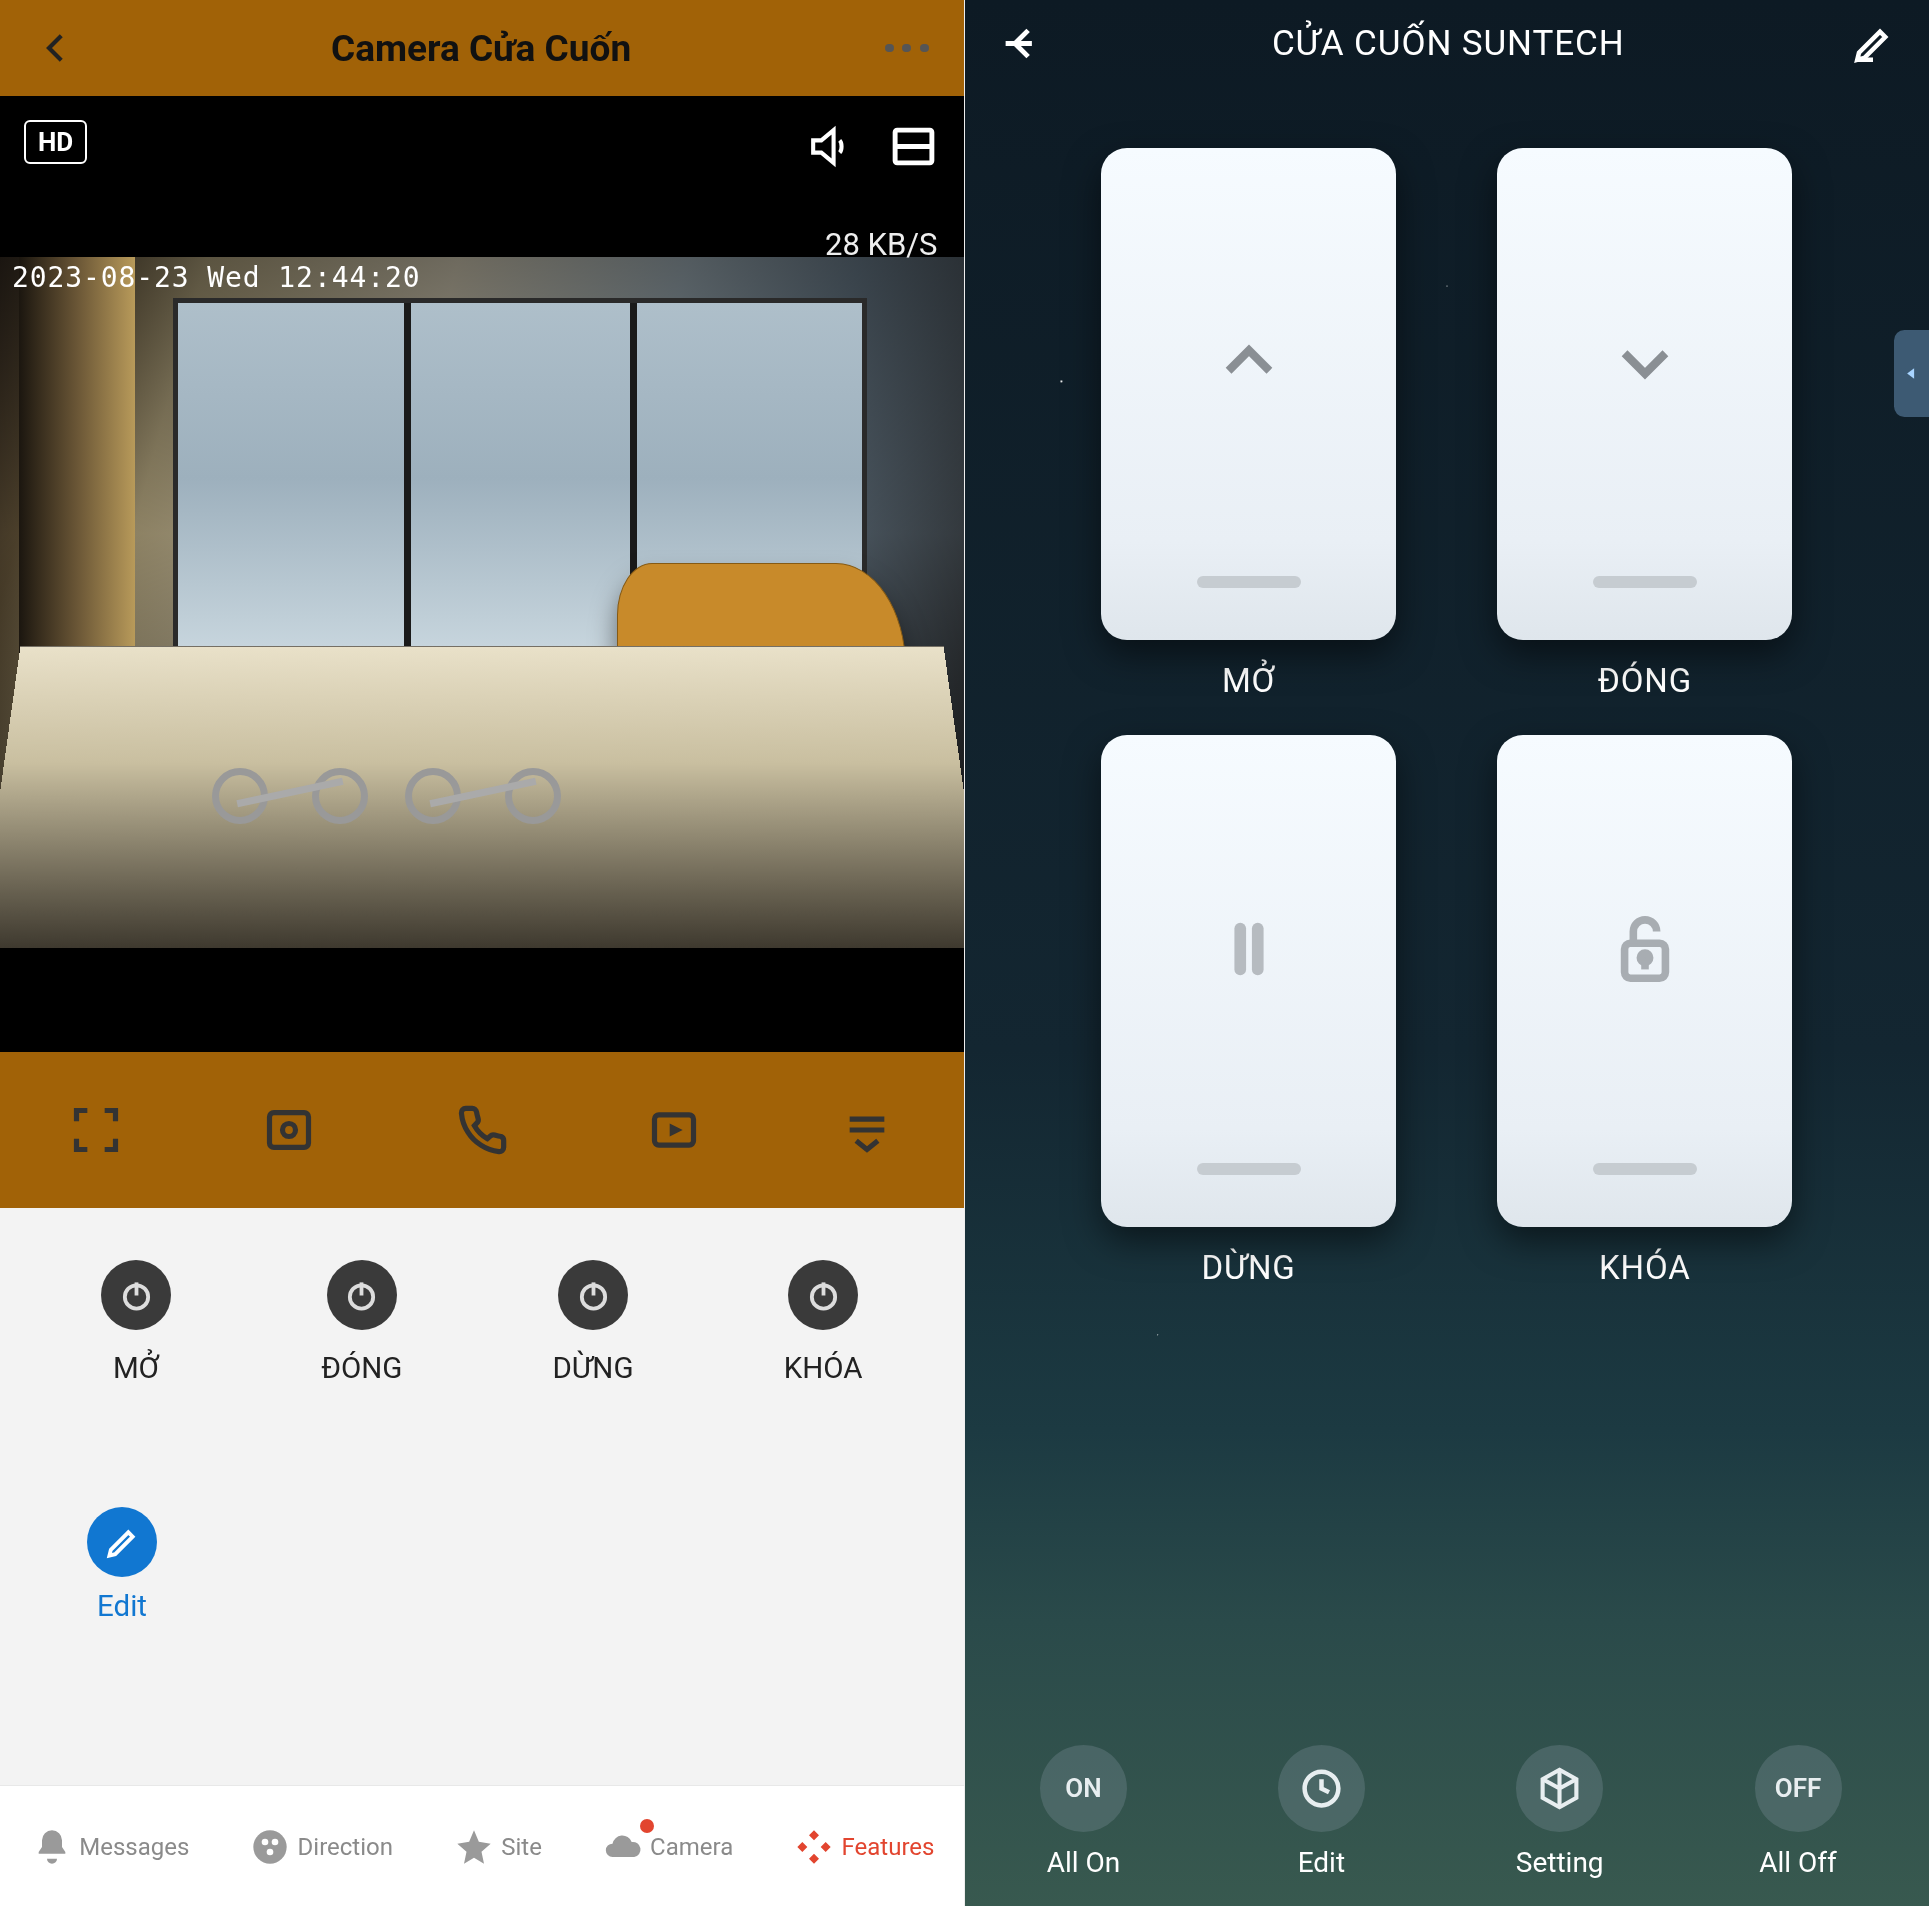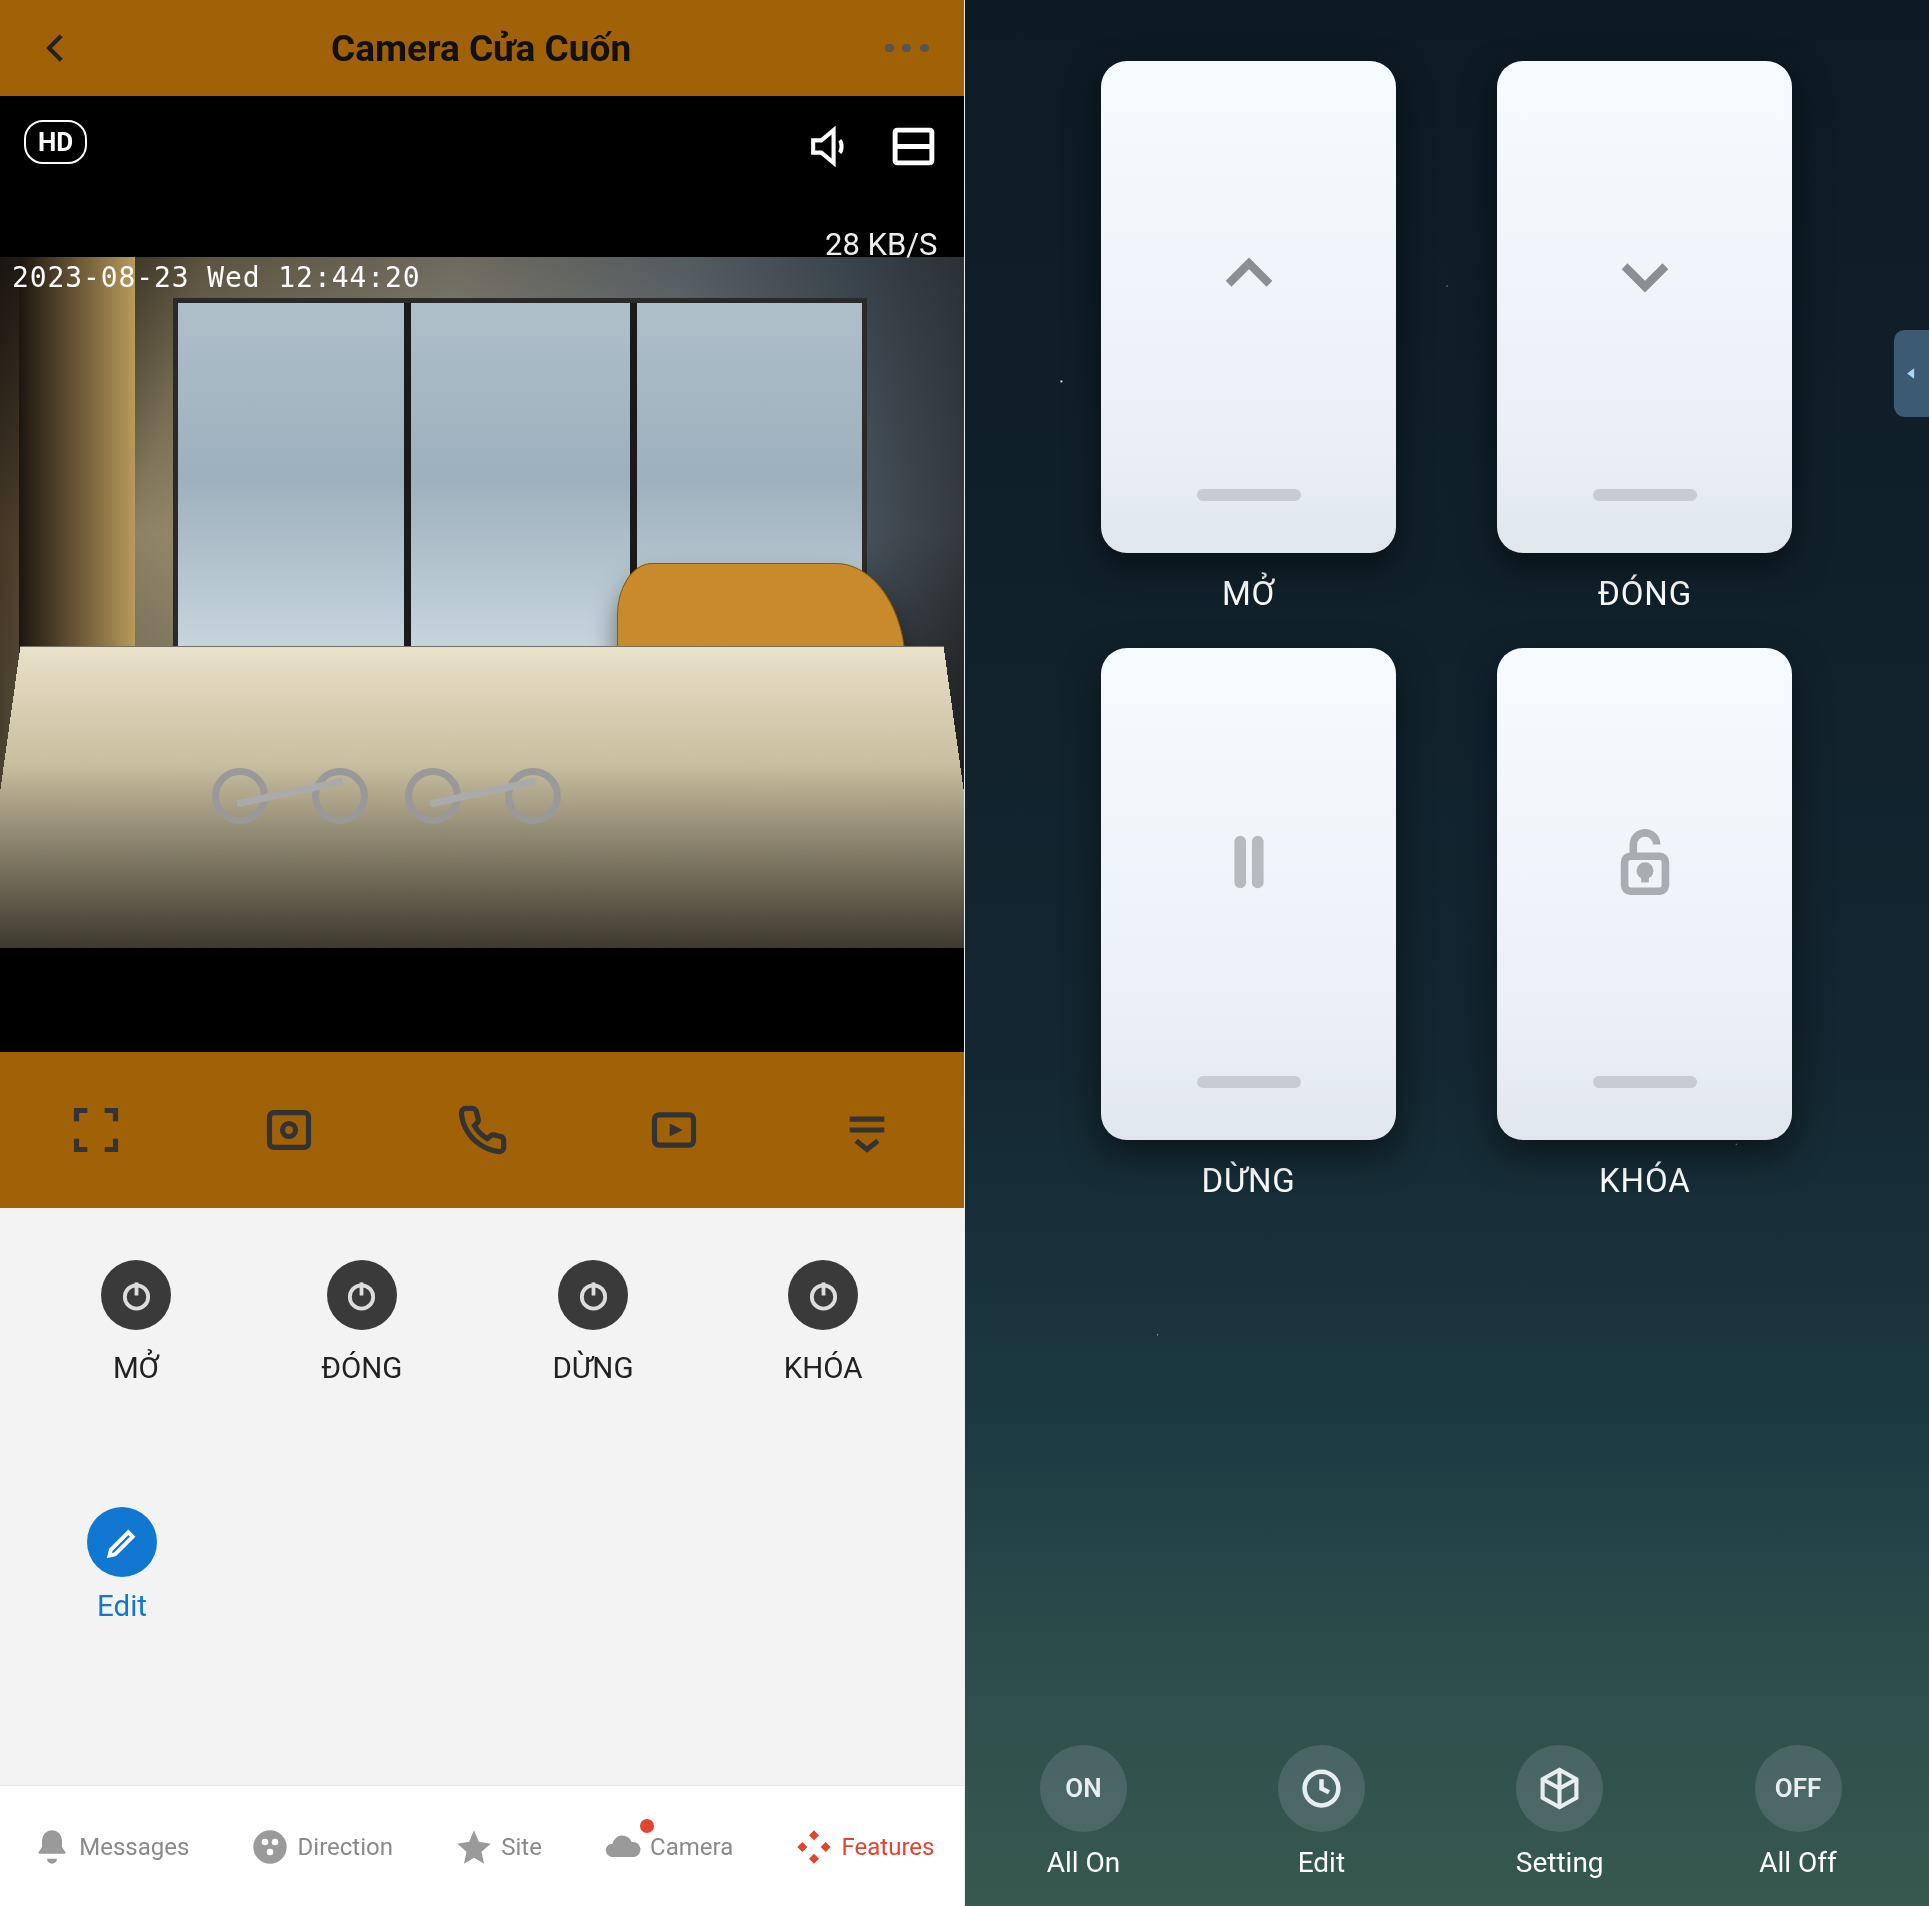--- a/index.html
+++ b/index.html
@@ -15,21 +15,21 @@
   .pane-right { width: 50%; position: relative; overflow:hidden; color:#fff; }
 
   
   .l-header { height: 96px; display:flex; align-items:center; justify-content:space-between; padding:0 35px; }
   .l-header .back svg, .l-header .more svg { display:block; }
   .l-title { font-size: 37px; font-weight: 700; color:#111; }
   .more-dots { display:flex; gap:8.7px; }
   .more-dots span { width:8.7px; height:8.7px; border-radius:50%; background:#555; }
 
   .video-area { background:#000; position:relative; height: 956px; }
-  .hd-badge { position:absolute; top:24px; left:24px; border:2.6px solid #fff; color:#fff; font-weight:700; font-size:26px; padding:5.2px 12px; border-radius:19px; }
+  .hd-badge { position:absolute; top:24px; left:24px; border:2.6px solid #fff; color:#fff; font-weight:700; font-size:26px; padding:5.2px 12px; border-radius:6px; }
   .vid-top-icons { position:absolute; top:26px; right:26px; display:flex; gap:35px; align-items:center; }
   .kbps { position:absolute; top:130px; right:26px; color:#eee; font-size:31px;margin-left:8px; }
   .osd { position:absolute; top:165px; left:0; color:#fff; font-family: monospace; font-size:28px; letter-spacing:0.9px; padding-left:12px; }
 
   .feed { position:absolute; top:161px; left:0; right:0; bottom:104px; overflow:hidden; }
   .feed-bg {
     position:absolute; inset:0;
     background:
       linear-gradient(to bottom, rgba(0,0,0,.55), rgba(0,0,0,.3) 40%, rgba(0,0,0,.65)),
       linear-gradient(105deg,#3a2f24 0%, #6b5a3d 8%, #c9b98e 18%, #f3ead0 40%, #b6c8d2 60%, #7a8fa0 75%, #2a2a2a 100%);
@@ -282,20 +282,34 @@
         </div>
       <span>Features</span>
     </div>
   </div>
 </div>
 
 <div class="pane pane-right">
   <div class="night-bg"></div>
   <div class="hill"></div>
 
+  <div class="r-header">
+    <div>
+        <svg width="45" height="45" viewBox="0 0 24 24" fill="none" stroke="#fff" stroke-width="2.6">
+          <path d="M15 5l-7 7 7 7M3 12h14"></path>
+        </svg>
+      </div>
+    <div class="r-title">CỬA CUỐN SUNTECH</div>
+    <div>
+        <svg width="42" height="42" viewBox="0 0 24 24" fill="none" stroke="#fff" stroke-width="2.6">
+          <path d="M3 21l4-1 12-12-3-3L4 17l-1 4z"></path>
+          <line x1="3" y1="21" x2="12" y2="21"></line>
+        </svg>
+      </div>
+  </div>
 
   <div class="side-tab">
     <svg width="21" height="21" viewBox="0 0 24 24" fill="#a8d4ff">
         <path d="M15 6l-8 6 8 6z"></path>
       </svg>
   </div>
 
   <div class="cards">
     <div class="card-wrap">
       <div class="card">

